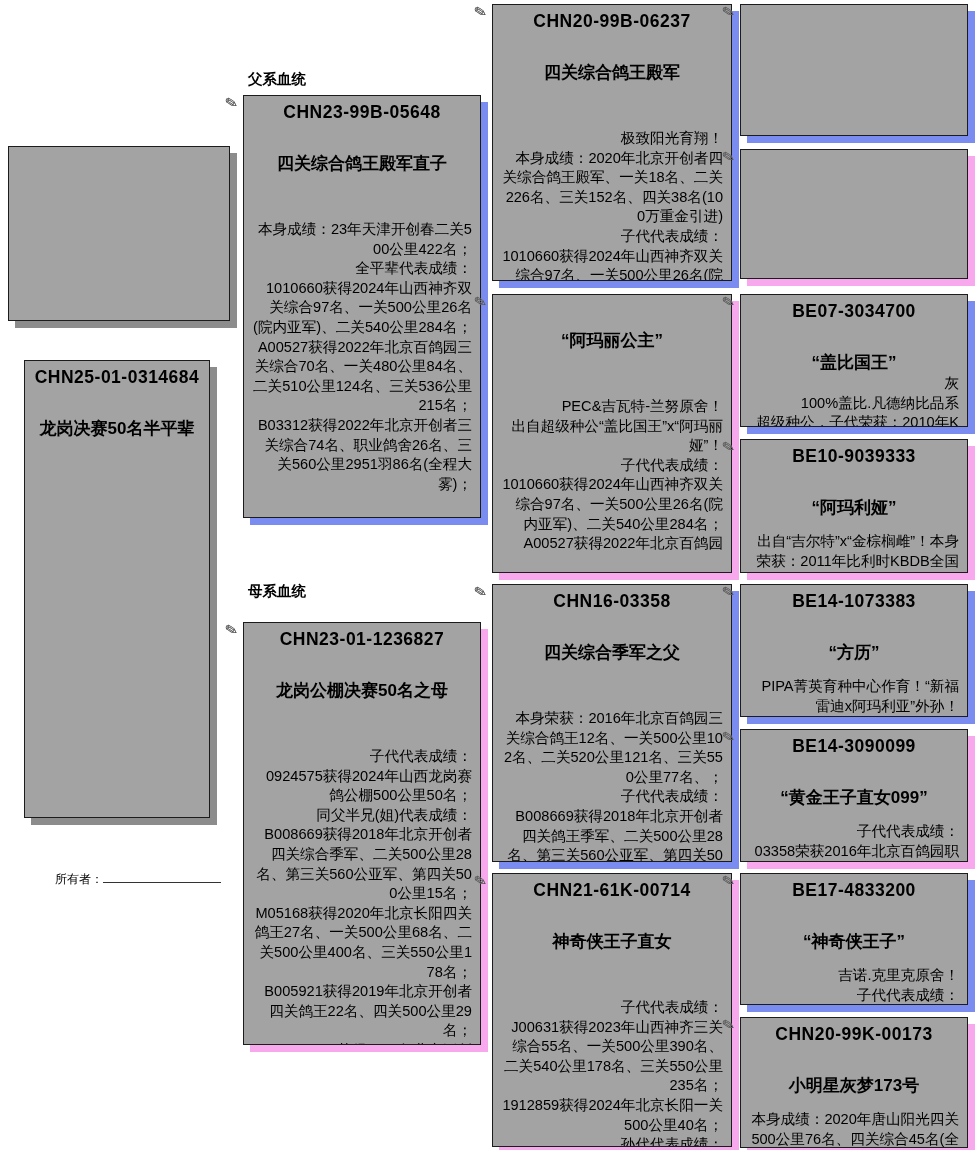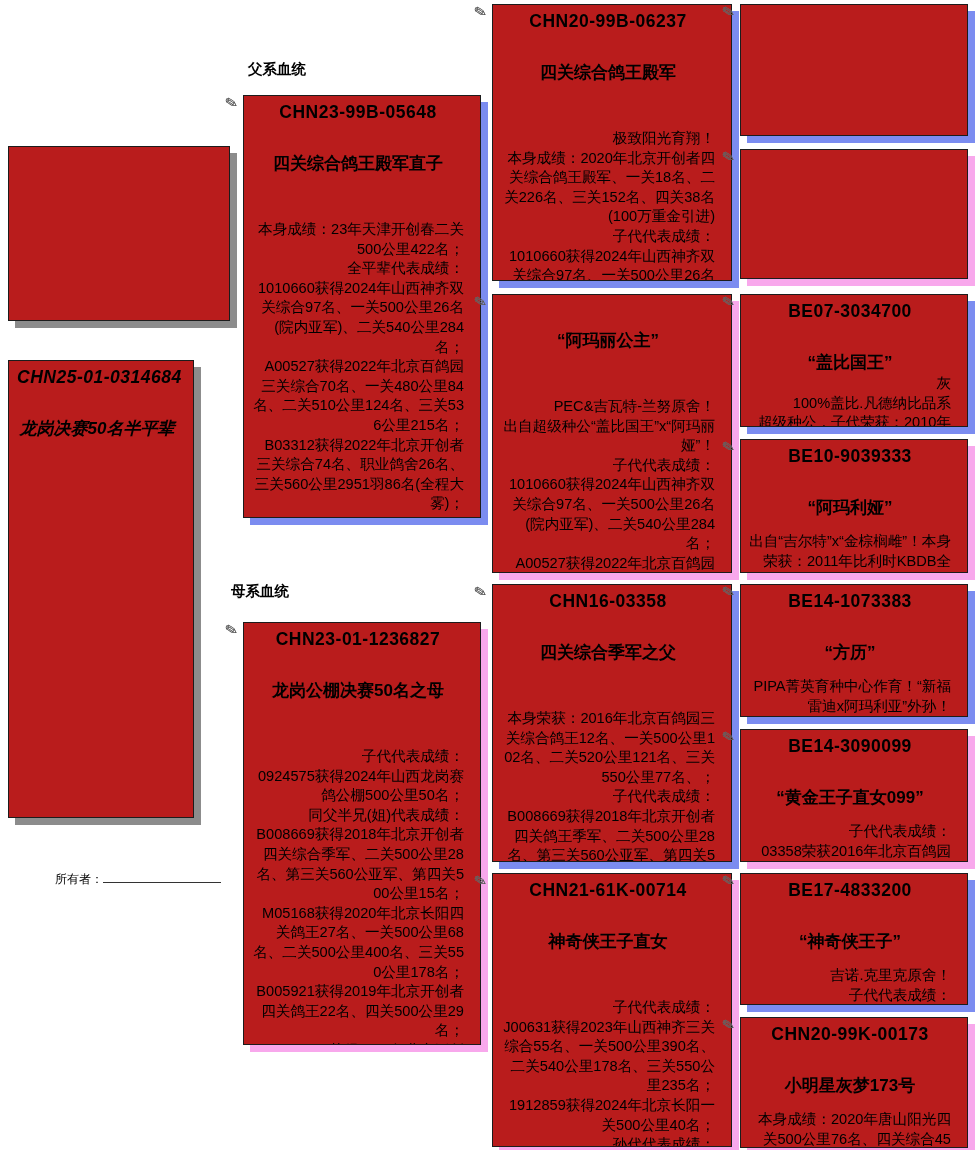--- a/index.html
+++ b/index.html
@@ -3,22 +3,22 @@
 <meta charset="utf-8">
 <style>
   html,body{margin:0;padding:0;background:#ffffff;}
   #stage{
     position:relative;width:975px;height:1150px;background:#ffffff;
     font-family:"Liberation Sans","DejaVu Sans",sans-serif;color:#000;
     overflow:hidden;
   }
   .cell{position:absolute;}
   .box{
-    position:absolute;inset:0;background:#b91c1c;border:1.5px solid #1c1c1c;
-    box-sizing:border-box;overflow:hidden;padding:5px 16px 4px 8px;
+    position:absolute;inset:0;background:#a3a3a3;border:1.5px solid #1c1c1c;
+    box-sizing:border-box;overflow:hidden;padding:5px 8px 4px 8px;
   }
   .shadow-blue{box-shadow:7px 7px 0 0 #7b8cf0;}
   .shadow-pink{box-shadow:7px 7px 0 0 #f8a8ec;}
   .shadow-gray{box-shadow:7px 7px 0 0 #8c8c8c;}
   .ring{
     font-weight:bold;font-size:17.5px;text-align:center;letter-spacing:.5px;
     line-height:22px;white-space:nowrap;
   }
   .ptitle{
     font-weight:bold;font-size:17px;text-align:center;line-height:20px;margin-top:31px;
@@ -49,47 +49,47 @@
 </style>
 </head>
 <body>
 
 <div id="stage">
 
   <div class="cell" style="left:8px;top:146px;width:222px;height:175px;">
     <div class="box shadow-gray"></div>
   </div>
 
-  <div class="cell gap-xl" style="left:8px;top:360px;width:186px;height:458px;font-style:italic;">
+  <div class="cell gap-xl" style="left:24px;top:360px;width:186px;height:458px;">
     <div class="box shadow-gray">
       <div class="ring">CHN25-01-0314684</div>
       <div class="ptitle">龙岗决赛50名半平辈</div>
     </div>
   </div>
 
   <div class="owner-row">
     <span>所有者：</span><span class="owner-blank"></span>
   </div>
 
-  <div class="branch-label" style="left:248px;top:60px;">父系血统</div>
+  <div class="branch-label" style="left:248px;top:70px;">父系血统</div>
 
   <div class="cell gap-l" style="left:243px;top:95px;width:238px;height:423px;">
     <span class="pen">✎</span>
     <div class="box shadow-blue">
       <div class="ring">CHN23-99B-05648</div>
       <div class="ptitle">四关综合鸽王殿军直子</div>
       <div class="body">本身成绩：23年天津开创春二关500公里422名；
 全平辈代表成绩：
 1010660获得2024年山西神齐双关综合97名、一关500公里26名(院内亚军)、二关540公里284名；
 A00527获得2022年北京百鸽园三关综合70名、一关480公里84名、二关510公里124名、三关536公里215名；
 B03312获得2022年北京开创者三关综合74名、职业鸽舍26名、三关560公里2951羽86名(全程大雾)；</div>
     </div>
   </div>
 
-  <div class="branch-label" style="left:231px;top:582px;">母系血统</div>
+  <div class="branch-label" style="left:248px;top:582px;">母系血统</div>
 
   <div class="cell gap-l" style="left:243px;top:622px;width:238px;height:423px;">
     <span class="pen">✎</span>
     <div class="box shadow-pink">
       <div class="ring">CHN23-01-1236827</div>
       <div class="ptitle">龙岗公棚决赛50名之母</div>
       <div class="body">子代代表成绩：
 0924575获得2024年山西龙岗赛鸽公棚500公里50名；
 同父半兄(姐)代表成绩：
 B008669获得2018年北京开创者四关综合季军、二关500公里28名、第三关560公亚军、第四关500公里15名；

